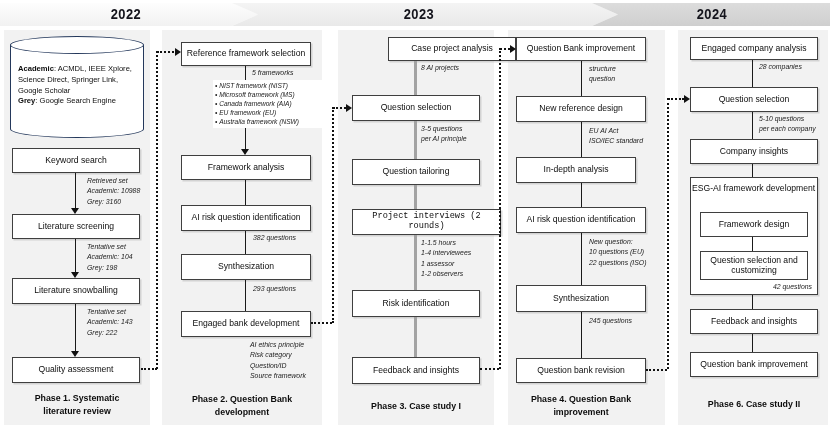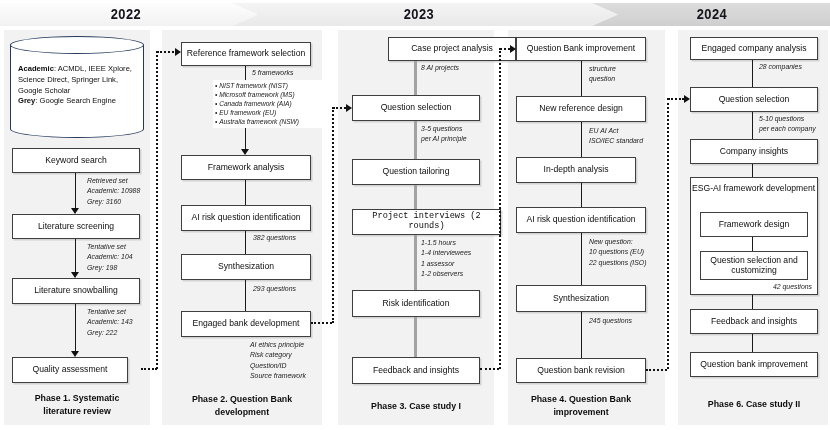--- a/index.html
+++ b/index.html
@@ -109,21 +109,21 @@
   </div>
 
   <div class="box" style="left:12px;top:278px;width:128px;height:26px;">Literature snowballing</div>
   <div class="varrow" style="left:75px;top:304px;height:47px;"></div>
   <div class="ann" style="left:87px;top:307px;">
     <span class="al">Tentative set</span>
     <span class="al">Academic: 143</span>
     <span class="al">Grey: 222</span>
   </div>
 
-  <div class="box" style="left:12px;top:357px;width:116px;height:26px;">Quality assessment</div>
+  <div class="box" style="left:12px;top:357px;width:128px;height:26px;">Quality assessment</div>
   <div class="plabel" style="left:22px;top:392px;width:110px;">Phase 1. Systematic literature review</div>
 
   <div class="dh" style="left:141px;top:368px;width:16px;"></div>
   <div class="dv" style="left:156px;top:51px;height:318px;"></div>
   <div class="dh" style="left:157px;top:51px;width:17px;"></div>
   <div class="dhead" style="left:175px;top:48px;"></div>
 
   <div class="box" style="left:181px;top:42px;width:130px;height:24px;">Reference framework selection</div>
   <div class="varrow" style="left:245px;top:66px;height:83px;"></div>
   <div class="ann" style="left:252px;top:68px;">5 frameworks</div>

